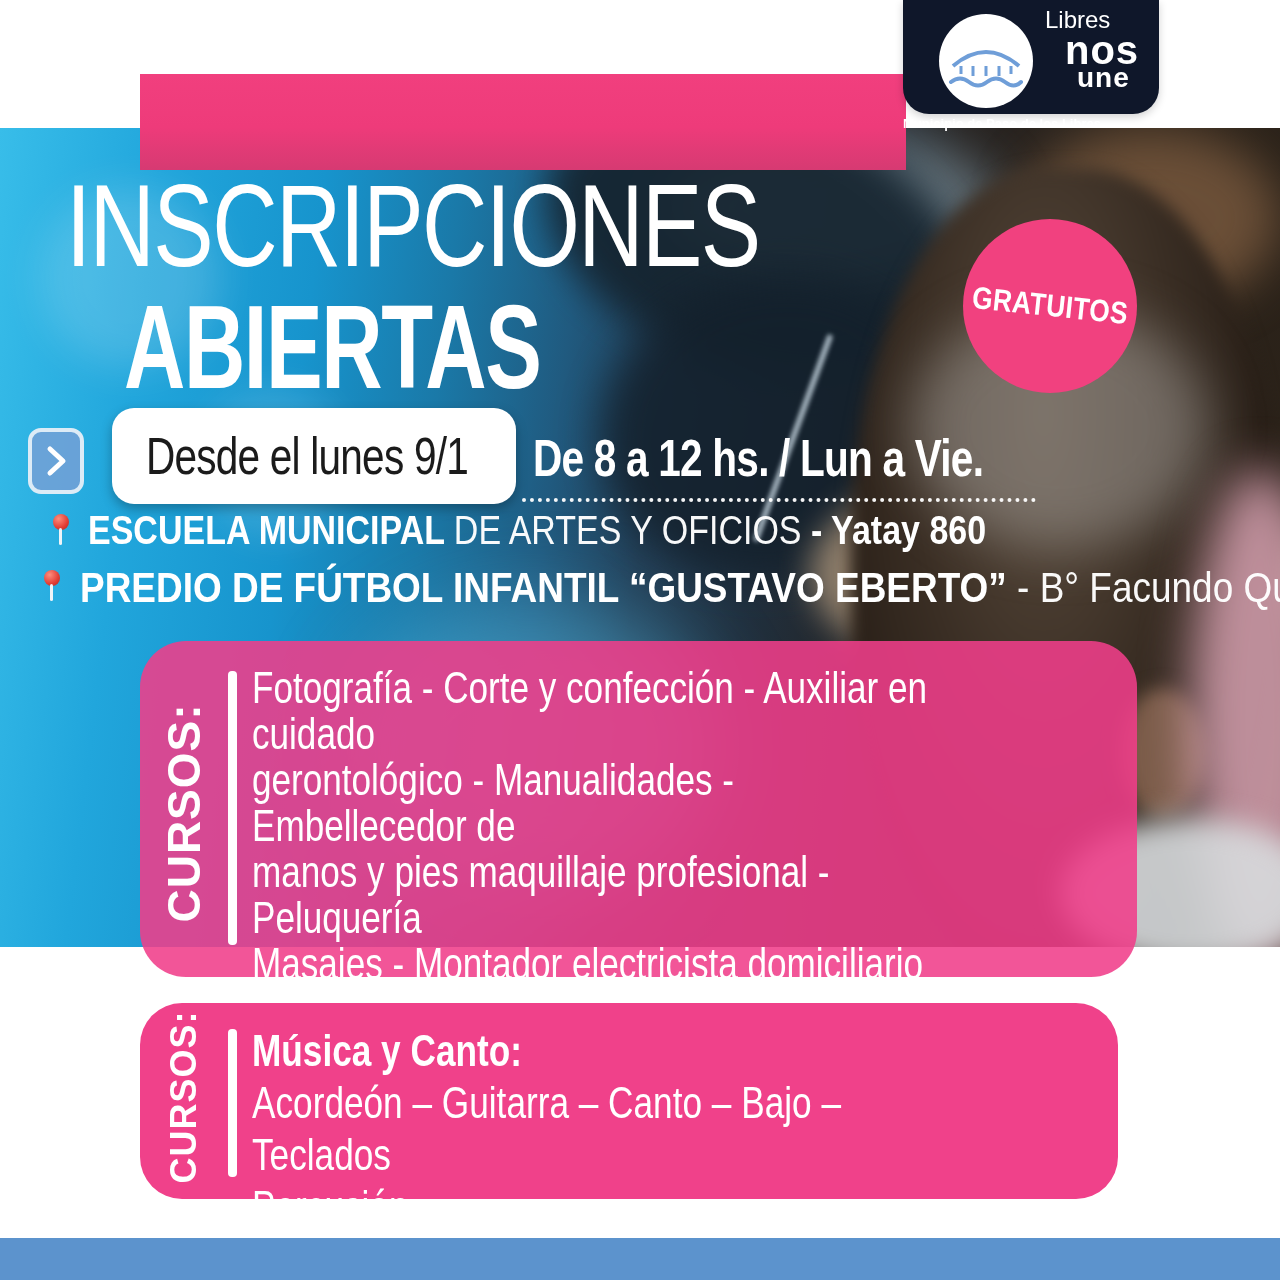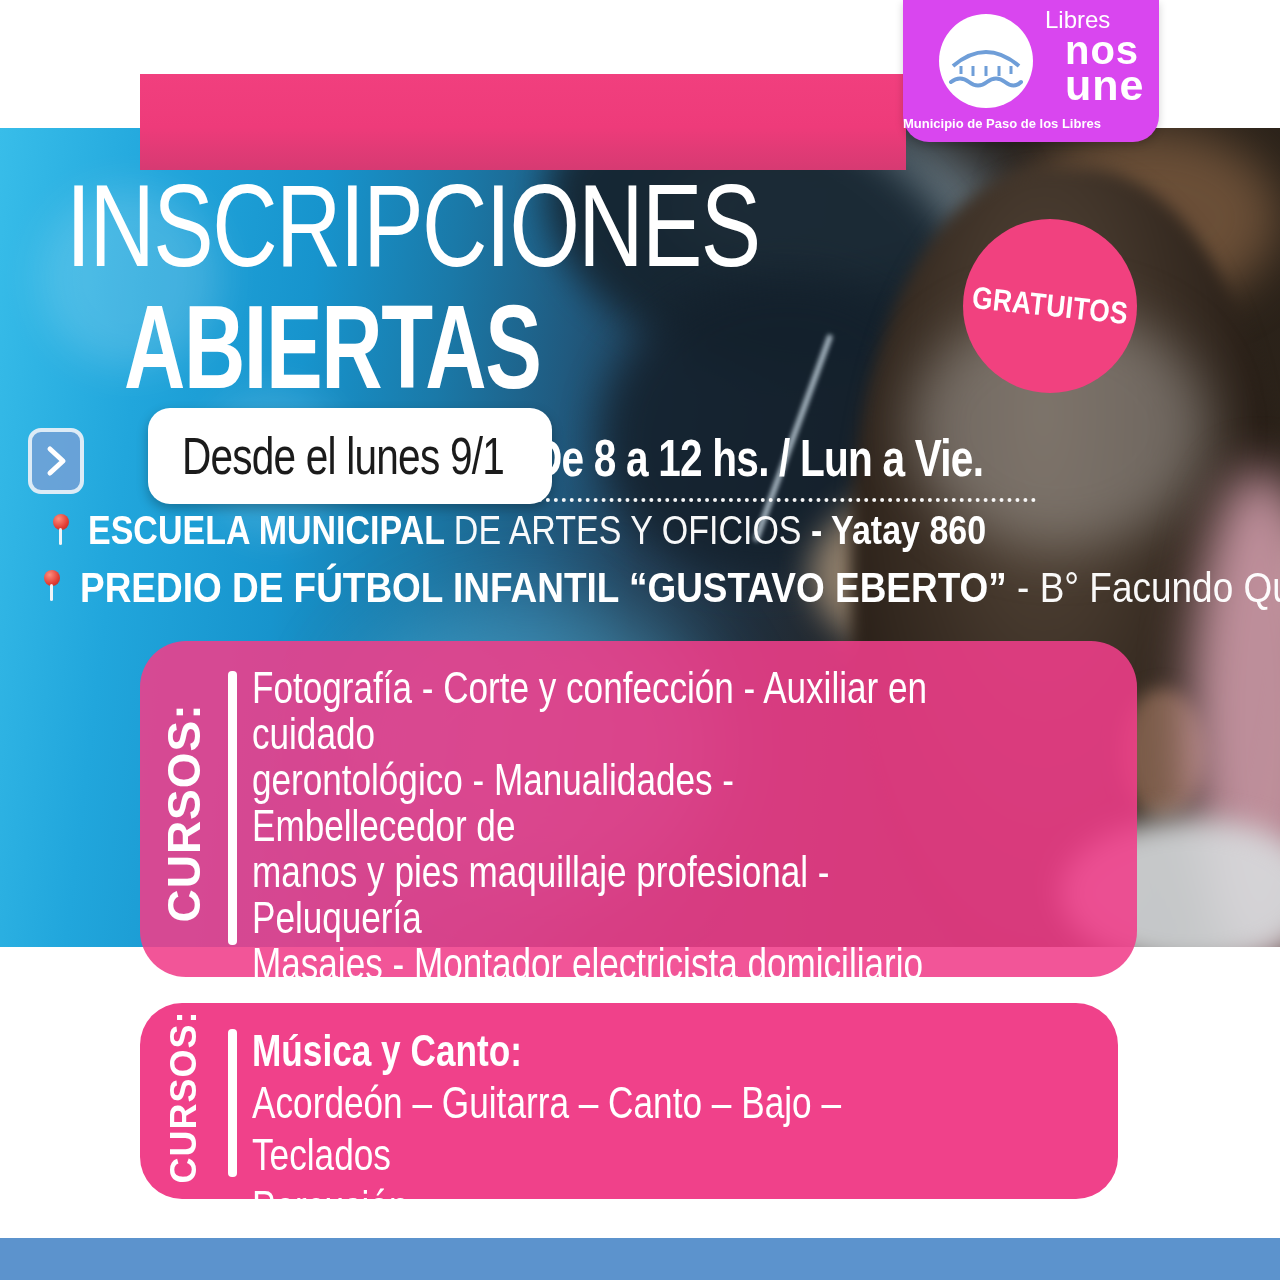--- a/index.html
+++ b/index.html
@@ -6,43 +6,43 @@
   #canvas{position:relative;width:1280px;height:1280px;overflow:hidden;background:#ffffff;
           font-family:"Liberation Sans", sans-serif;}
   .abs{position:absolute;}
   
   #photo{left:0;top:128px;width:1280px;height:819px;overflow:hidden;
     background:linear-gradient(97deg,#38bde9 0%,#21a6dc 12%,#1794cd 24%,#1a79a8 34%,#205a7f 43%,#223f57 50%,#20303f 58%,#262220 70%,#2a221a 82%,#2b2219 100%);}
   .blob{position:absolute;border-radius:50%;}
   
   #top-bar{left:140px;top:74px;width:766px;height:96px;background:linear-gradient(180deg,#f13f7e 0%,#ee3b7a 55%,#d63a72 100%);}
   
-  #logo-badge{left:903px;top:0;width:256px;height:142px;background:#d946ef;border-radius:0 0 26px 26px;
+  #logo-badge{left:903px;top:0;width:256px;height:114px;background:#0f172a;border-radius:0 0 26px 26px;
     box-shadow:0 3px 8px rgba(0,0,0,.18);}
   #logo-circle{left:36px;top:14px;width:94px;height:94px;border-radius:50%;background:#ffffff;}
   #logo-text{left:142px;top:8px;color:#fff;line-height:1;}
   #logo-w1{font-size:24px;font-weight:400;display:block;}
   #logo-w2{font-size:40px;font-weight:700;display:block;margin-top:-2px;letter-spacing:1px;margin-left:20px;}
-  #logo-w3{font-size:43px;font-weight:700;display:block;margin-left:20px;margin-top:-6px;letter-spacing:1px;}
+  #logo-w3{font-size:28px;font-weight:700;display:block;margin-left:32px;margin-top:-6px;letter-spacing:1px;}
   #logo-caption{left:0;top:116px;width:256px;text-align:left;color:#fff;font-size:13px;font-weight:700;}
   
   #gratuitos{left:963px;top:219px;width:174px;height:174px;border-radius:50%;background:#f1417f;
     display:flex;align-items:center;justify-content:center;}
   #gratuitos span{display:block;color:#fff;font-weight:700;font-size:31px;letter-spacing:.5px;
     transform:rotate(6deg) scaleX(.85);white-space:nowrap;}
   
   #title1{left:66px;top:168px;color:#fff;font-size:116px;font-weight:400;line-height:1;
     transform:scaleX(.78);transform-origin:left top;white-space:nowrap;letter-spacing:-2px;}
   #title2{left:124px;top:288px;color:#fff;font-size:118px;font-weight:700;line-height:1;
     transform:scaleX(.72);transform-origin:left top;white-space:nowrap;letter-spacing:-2px;}
   
   #chev-icon{left:28px;top:428px;width:48px;height:58px;border:4px solid #dcebf6;border-radius:13px;
     background:rgba(118,160,214,.82);display:flex;align-items:center;justify-content:center;}
   #date-box{left:112px;top:408px;width:404px;height:96px;background:#ffffff;border-radius:22px;
-    box-shadow:0 5px 12px rgba(0,0,0,.28);display:flex;align-items:center;margin-left:36px;}
+    box-shadow:0 5px 12px rgba(0,0,0,.28);display:flex;align-items:center;}
   #date-box span{color:#1b1b1b;font-size:52px;font-weight:400;margin-left:34px;white-space:nowrap;
     transform:scaleX(.78);transform-origin:left center;letter-spacing:-1px;}
   #hours{left:533px;top:428px;color:#fff;font-size:52px;font-weight:700;white-space:nowrap;
     transform:scaleX(.78);transform-origin:left top;letter-spacing:-1px;}
   #dots{left:522px;top:498px;width:514px;height:0;border-top:4px dotted rgba(255,255,255,.95);}
   
   .pin{width:16px;height:16px;border-radius:50%;
     background:radial-gradient(circle at 35% 30%,#ff8d7d,#e23d34 60%,#a82922);}
   .pin::after{content:"";position:absolute;top:14px;left:6px;width:3px;height:17px;background:#eef4f8;border-radius:2px;}
   .loc{color:#fff;white-space:nowrap;transform:scaleX(.85);transform-origin:left top;}

